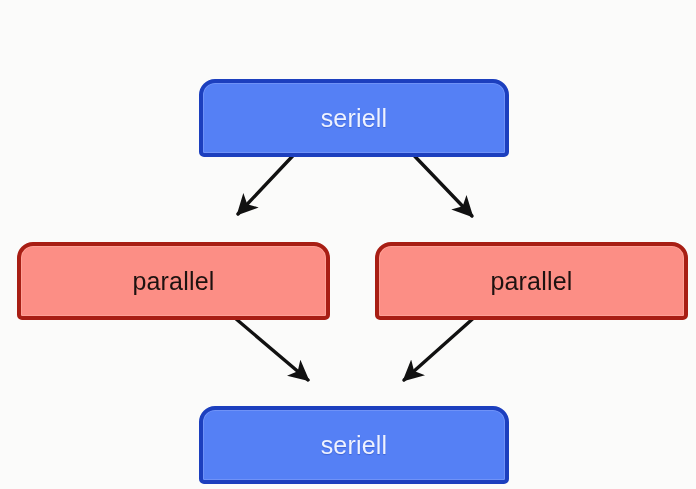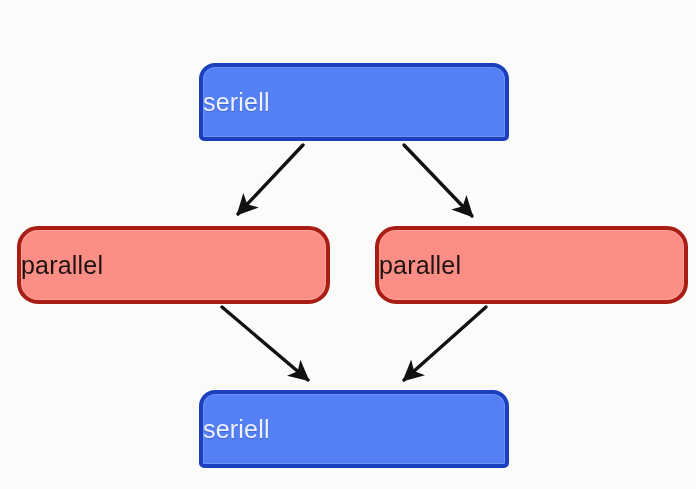--- a/index.html
+++ b/index.html
@@ -25,24 +25,25 @@
     left: 0;
     top: 0;
     width: 696px;
     height: 489px;
   }
   .node {
     position: absolute;
     box-sizing: border-box;
     display: flex;
     align-items: center;
-    justify-content: flex-start;
+    justify-content: center;
     border-style: solid;
     border-width: 4px;
     border-radius: 16px 16px 5px 5px;
+    margin-top: 16px;
   }
   .node .node-label {
     font-size: 25px;
     font-weight: 400;
     letter-spacing: 0.2px;
     line-height: 1;
     user-select: none;
   }
   .node-seriell {
     background: #5580f5;
@@ -50,21 +51,20 @@
     box-shadow: inset 0 0 0 1px #6f92f7;
   }
   .node-seriell .node-label {
     color: #eef2ff;
     text-shadow: 0 1px 1px rgba(20, 45, 150, 0.35);
   }
   .node-parallel {
     background: #fc8e85;
     border-color: #a81e14;
     box-shadow: inset 0 0 0 1px #fda197;
-    border-radius: 21px;
   }
   .node-parallel .node-label {
     color: #1d1210;
   }
   
   #node-seriell-top   { left: 199px; top: 63px;  width: 310px; height: 78px; }
   #node-parallel-left { left: 17px;  top: 226px; width: 313px; height: 78px; }
   #node-parallel-right{ left: 375px; top: 226px; width: 313px; height: 78px; }
   #node-seriell-bottom{ left: 199px; top: 390px; width: 310px; height: 78px; }
 </style>

